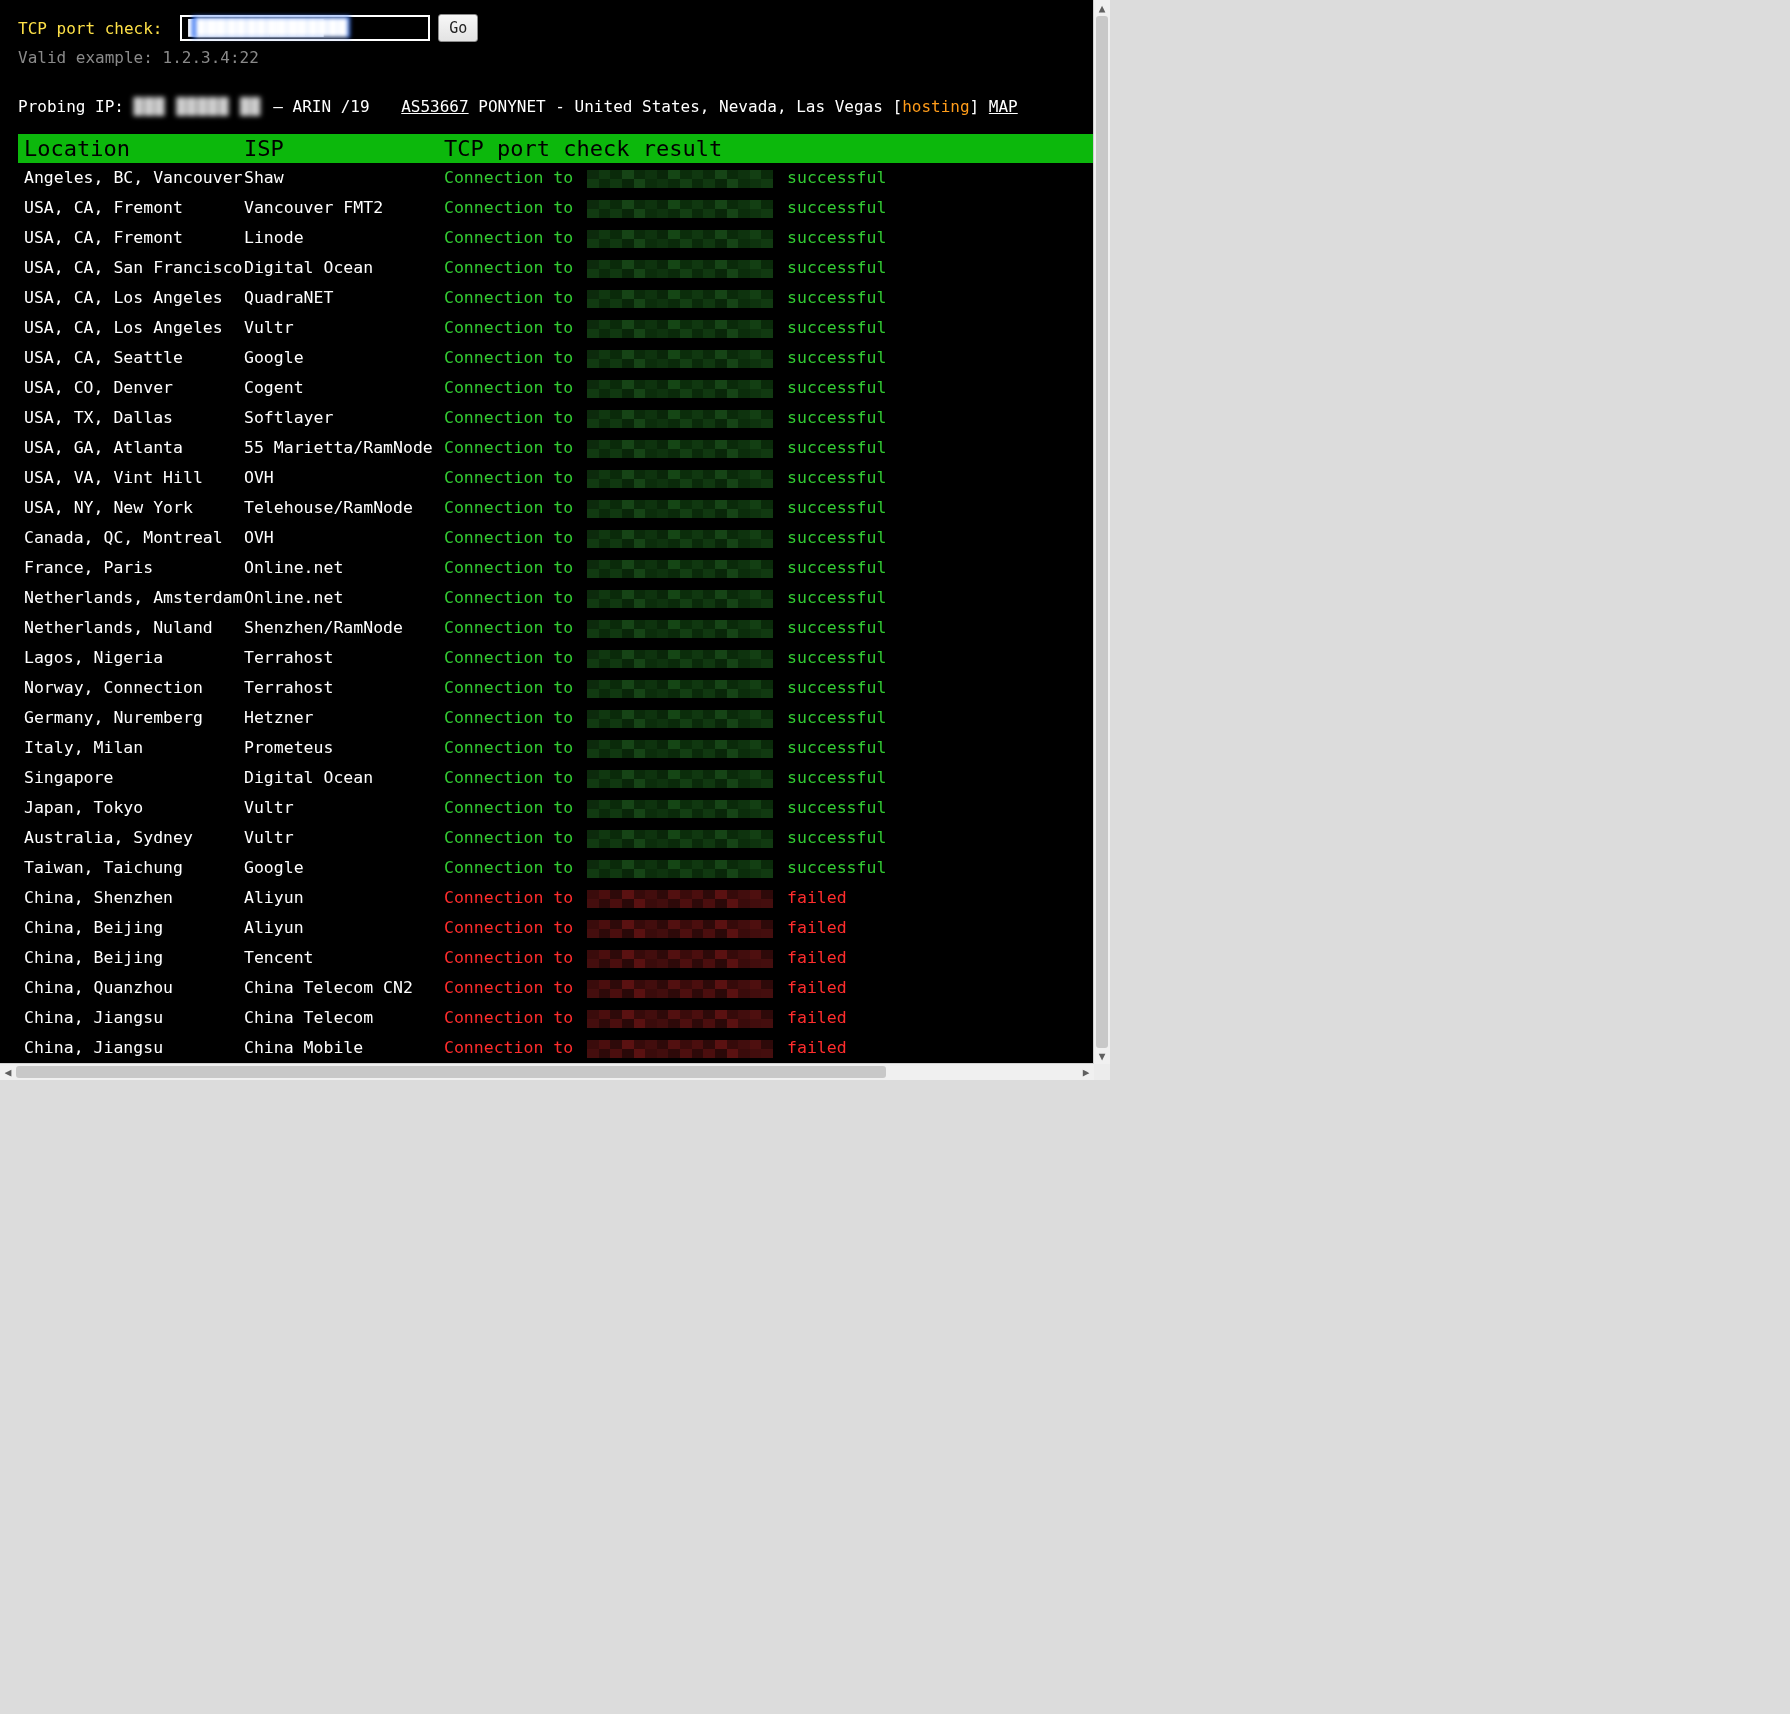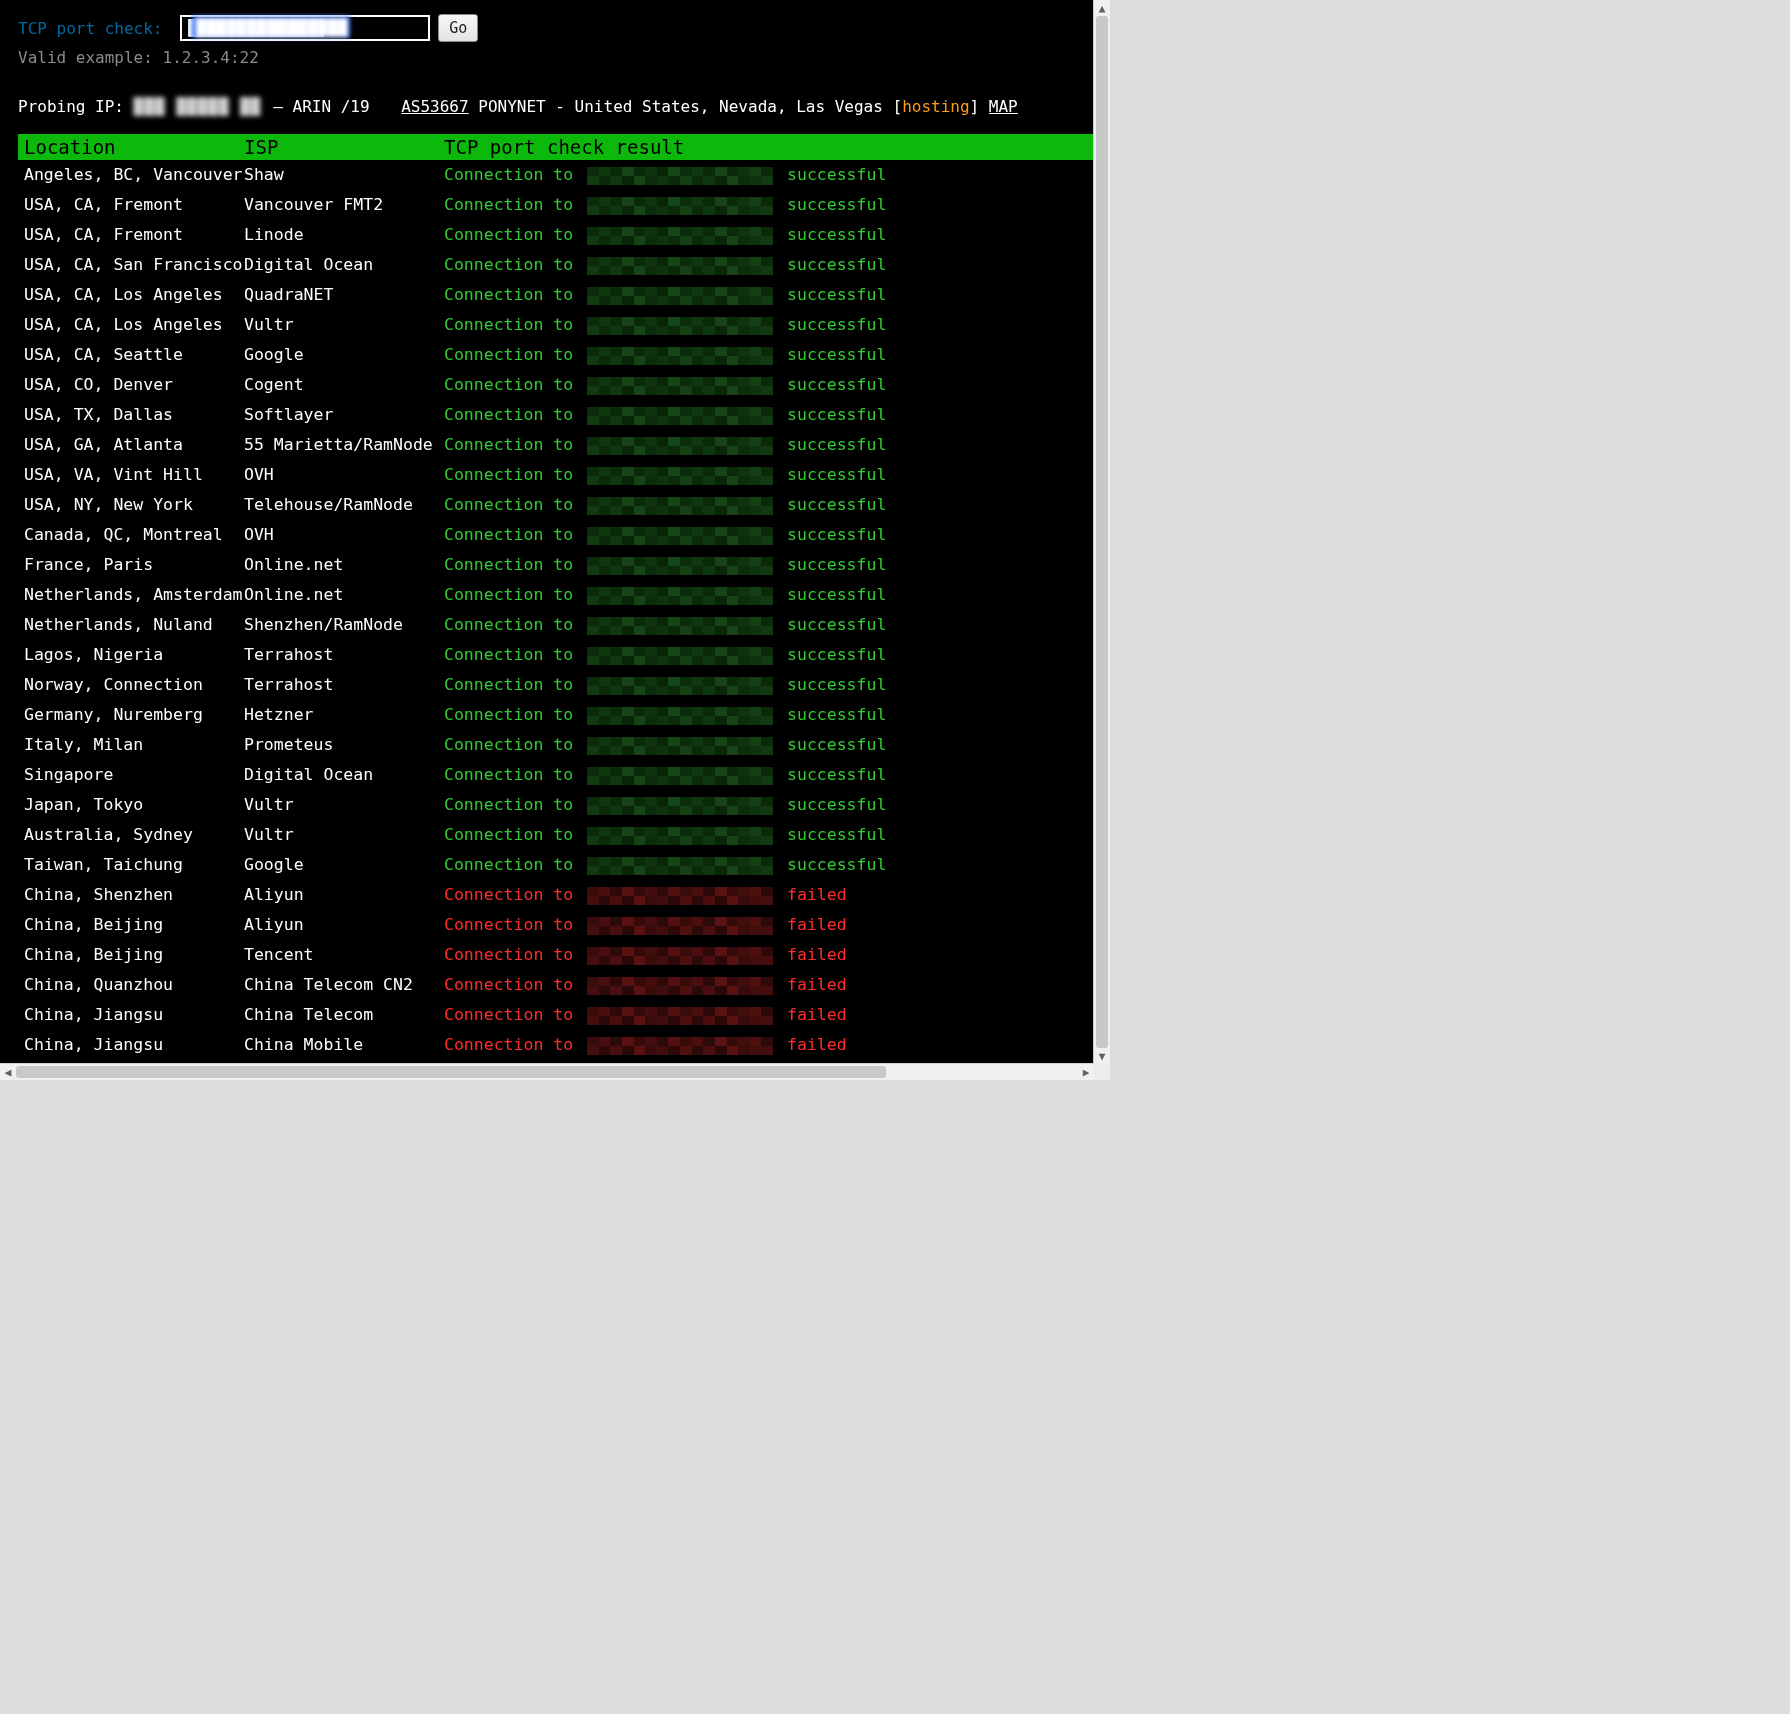--- a/index.html
+++ b/index.html
@@ -35,21 +35,21 @@
     width: 1174px;
   }
 
   .form-row {
     display: flex;
     align-items: center;
     gap: 8px;
     margin-bottom: 6px;
   }
   .form-label {
-    color: #0369a1;
+    color: #fde047;
     white-space: pre;
   }
   .tcp-input {
     width: 250px;
     height: 26px;
     border: 2px solid #ffffff;
     background: #000000;
     color: #ffffff;
     font-family: inherit;
     font-size: 15px;
@@ -120,21 +120,21 @@
     table-layout: fixed;
   }
   table.results thead tr {
     background: #0cb80c;
   }
   table.results thead th {
     text-align: left;
     font-weight: normal;
     color: #000000;
     padding: 2px 6px;
-    font-size: 19px;
+    font-size: 22px;
   }
   table.results tbody td {
     padding: 2px 6px;
     vertical-align: top;
     white-space: nowrap;
     font-size: 16.5px;
     line-height: 26px;
   }
   .col-loc { width: 220px; }
   .col-isp { width: 200px; }

